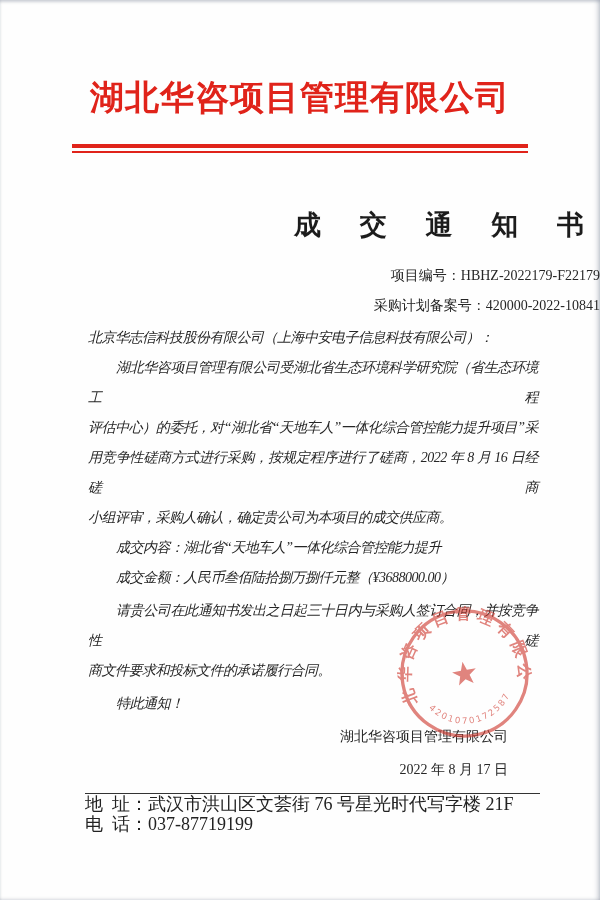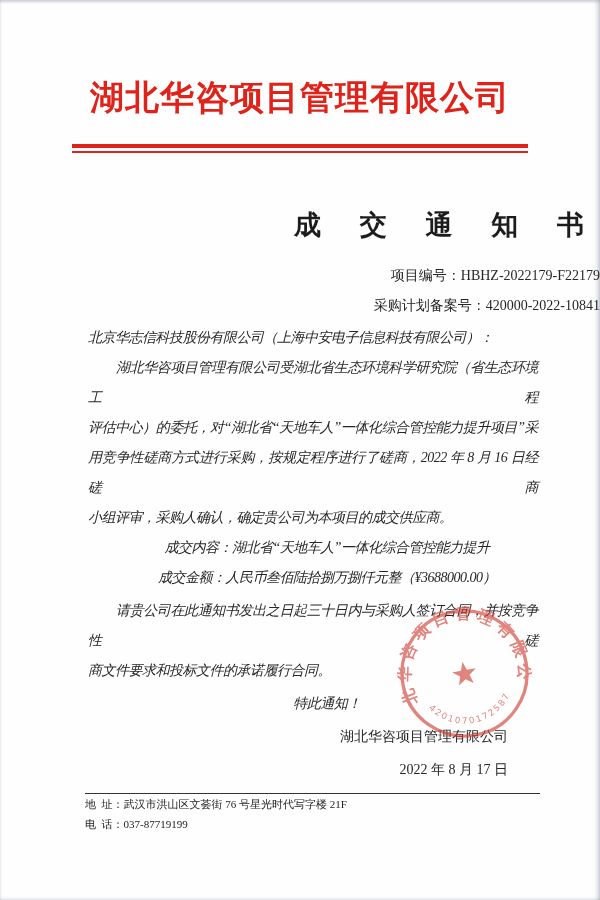--- a/index.html
+++ b/index.html
@@ -22,29 +22,29 @@
     border-top:4px solid #e0231a;border-bottom:2px solid #e0231a;
   }
   .doc-title{
     margin-top:56px;text-align:right;font-size:27px;font-weight:bold;
     line-height:32px;letter-spacing:16px;padding-left:16px;color:#1c1c1c;
   }
   .meta{margin-top:20px;text-align:right;font-size:14px;line-height:30px;}
   .meta .row{white-space:pre-wrap;}
   .body{margin:2px 62px 0 88px;font-size:14px;line-height:30px;letter-spacing:-0.5px;}
   .body .line{white-space:pre-wrap;font-style:italic;}
-  .indent{text-indent:2em;text-align:center;}
+  .indent{text-indent:2em;}
   .fill{text-align:justify;text-align-last:justify;}
   .gap4{margin-top:0;}
   .gap3{margin-top:3px;}
   .signature{margin-top:3px;text-align:right;padding-right:92px;font-size:14px;line-height:30px;}
   .sig-date{margin-top:3px;margin-left:16px;}
   .footer{margin:8px 60px 0 85px;}
   .footer-rule{border-top:1.5px solid #333;margin-right:0;}
-  .footer .frow{font-size:11px;line-height:20px;white-space:pre-wrap;color:#222;}
+  .footer .frow{font-size:18px;line-height:20px;white-space:pre-wrap;color:#222;}
   .footer .frow:first-of-type{margin-top:4px;}
   .stamp{
     position:absolute;left:398px;top:607px;width:133px;height:133px;
     opacity:.62;transform:rotate(-10deg);pointer-events:none;z-index:5;
   }
   .stamp svg{width:100%;height:100%;}
   .stamp .ring-text{font-size:24px;font-weight:bold;letter-spacing:8px;
     font-family:"Liberation Serif","DejaVu Serif",serif;}
   .stamp .serial-text{font-size:13px;letter-spacing:3px;
     font-family:"DejaVu Sans","Liberation Sans",sans-serif;}

